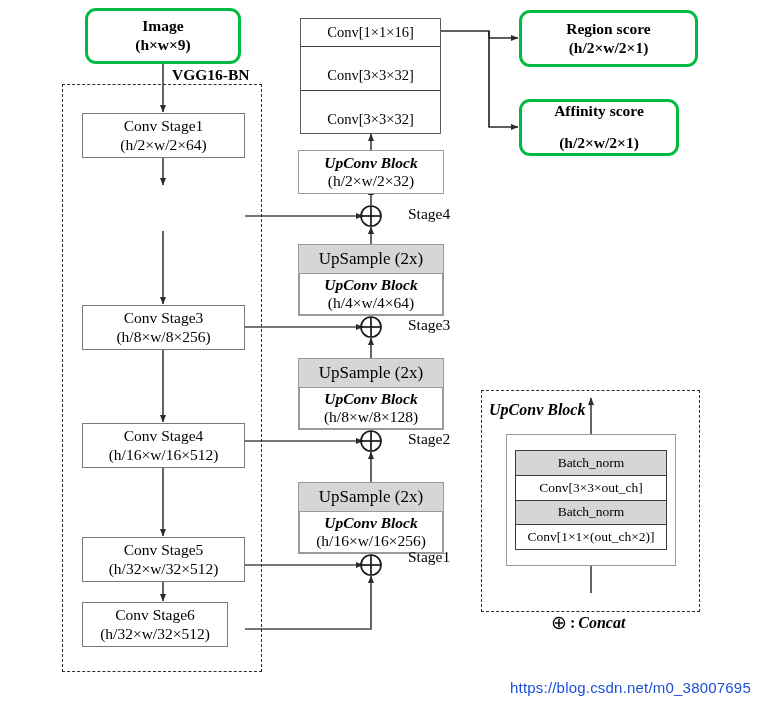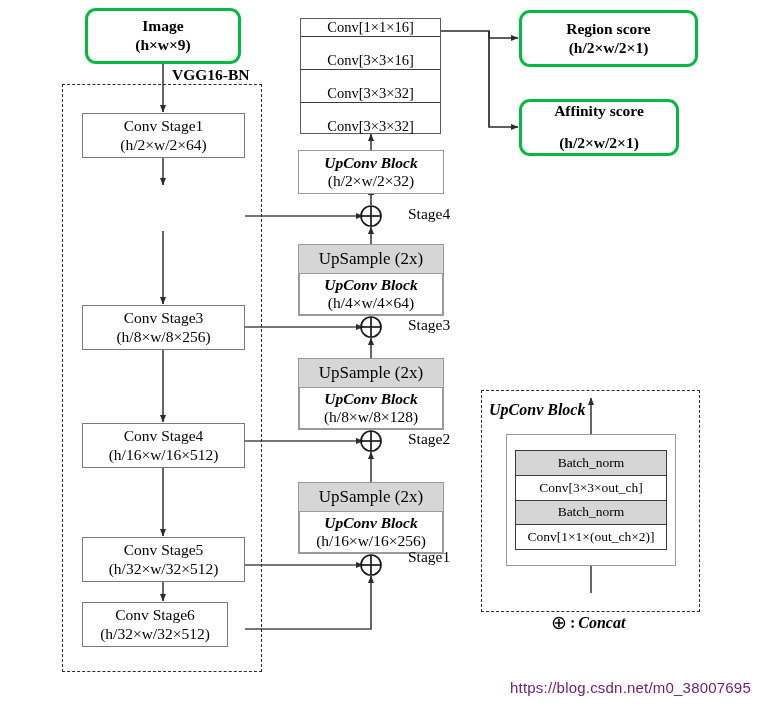--- a/index.html
+++ b/index.html
@@ -124,21 +124,21 @@
   .lbl-b{font-size:15.5px;font-weight:bold;white-space:nowrap;}
   .lbl-bi{font-size:16px;font-weight:bold;font-style:italic;white-space:nowrap;}
 
   
   svg.wires{position:absolute;left:0;top:0;width:766px;height:709px;pointer-events:none;}
 
   
   .wm{
     font-family:"Liberation Sans", sans-serif;
     font-size:15px;
-    color:#701a75;
+    color:#1d4ed8;
     white-space:nowrap;
     letter-spacing:.2px;
   }
 </style>
 </head>
 <body>
 
 <div id="root">
 
   <svg class="wires" viewBox="0 0 766 709">
@@ -241,21 +241,20 @@
     <div class="l1">Conv Stage5</div>
     <div class="l2">(h/32×w/32×512)</div>
   </div>
   <div class="abs box" style="left:82px;top:602px;width:146px;height:45px;">
     <div class="l1">Conv Stage6</div>
     <div class="l2">(h/32×w/32×512)</div>
   </div>
 
   <div class="abs convstack" style="left:300px;top:18px;width:141px;height:116px;gap:15px;">
     <div class="convrow">Conv[1×1×16]</div>
-    <div class="convrow">Conv[3×3×16]</div>
     <div class="convrow">Conv[3×3×32]</div>
     <div class="convrow">Conv[3×3×32]</div>
   </div>
 
   <div class="abs gbox" style="left:519px;top:10px;width:179px;height:57px;">
     <div>Region score</div>
     <div>(h/2×w/2×1)</div>
   </div>
   <div class="abs gbox" style="left:519px;top:99px;width:160px;height:57px;justify-content:space-between;">
     <div>Affinity score</div>

